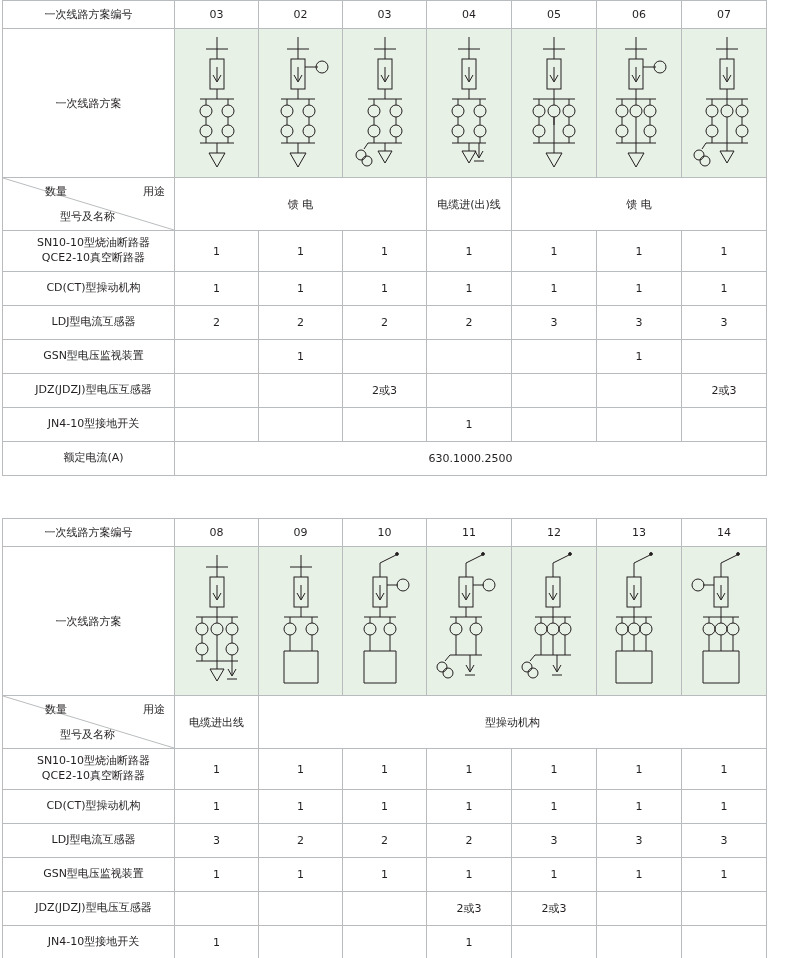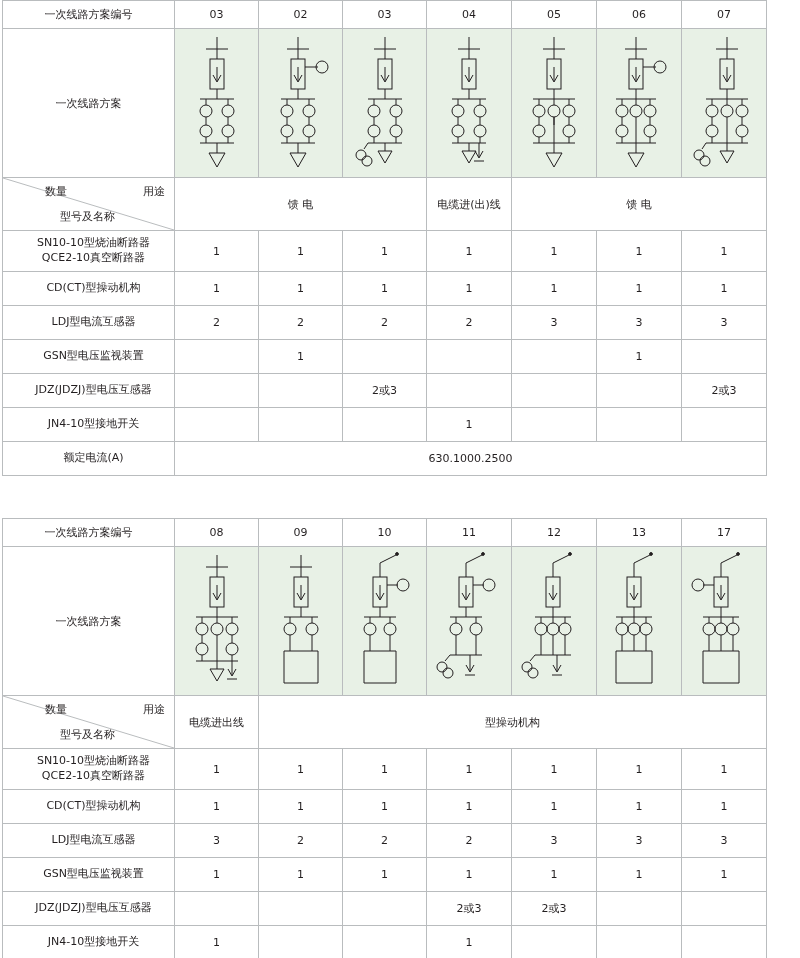--- a/index.html
+++ b/index.html
@@ -430,21 +430,21 @@
     </colgroup>
     <tbody>
       <tr class="num-row">
         <td>一次线路方案编号</td>
         <td>08</td>
         <td>09</td>
         <td>10</td>
         <td>11</td>
         <td>12</td>
         <td>13</td>
-        <td>17</td>
+        <td>14</td>
       </tr>
 
       <tr class="scheme-row">
         <td>一次线路方案</td>
 
         <td class="scheme-cell">
           <svg class="sv" width="70" height="140" viewBox="0 0 70 140">
             <g stroke="#231f20" stroke-width="1" fill="none">
               <line x1="35" y1="4" x2="35" y2="16"></line>
               <line x1="24" y1="16" x2="46" y2="16"></line>

